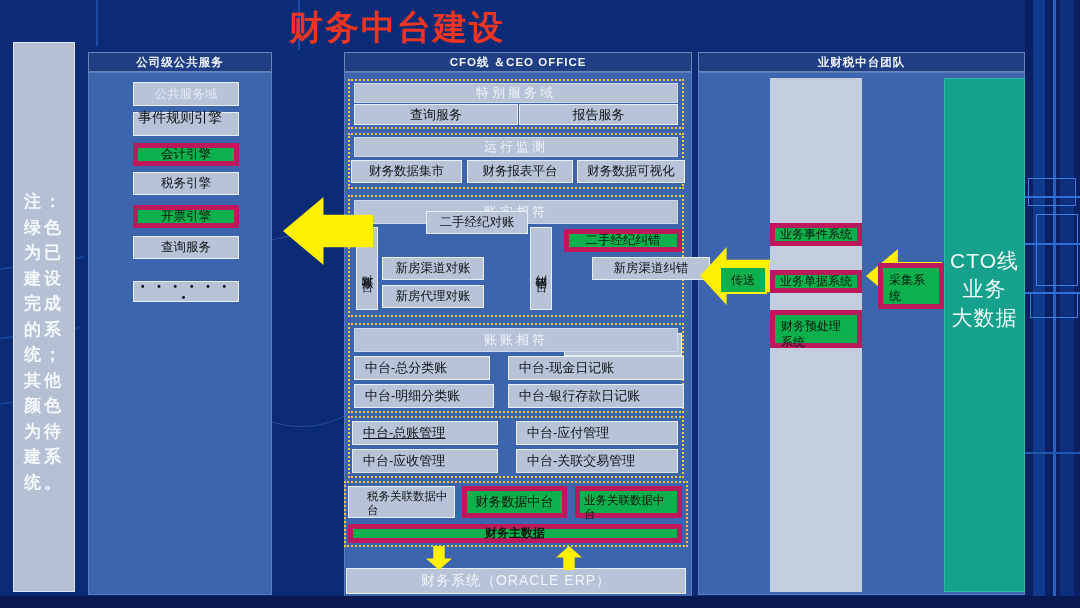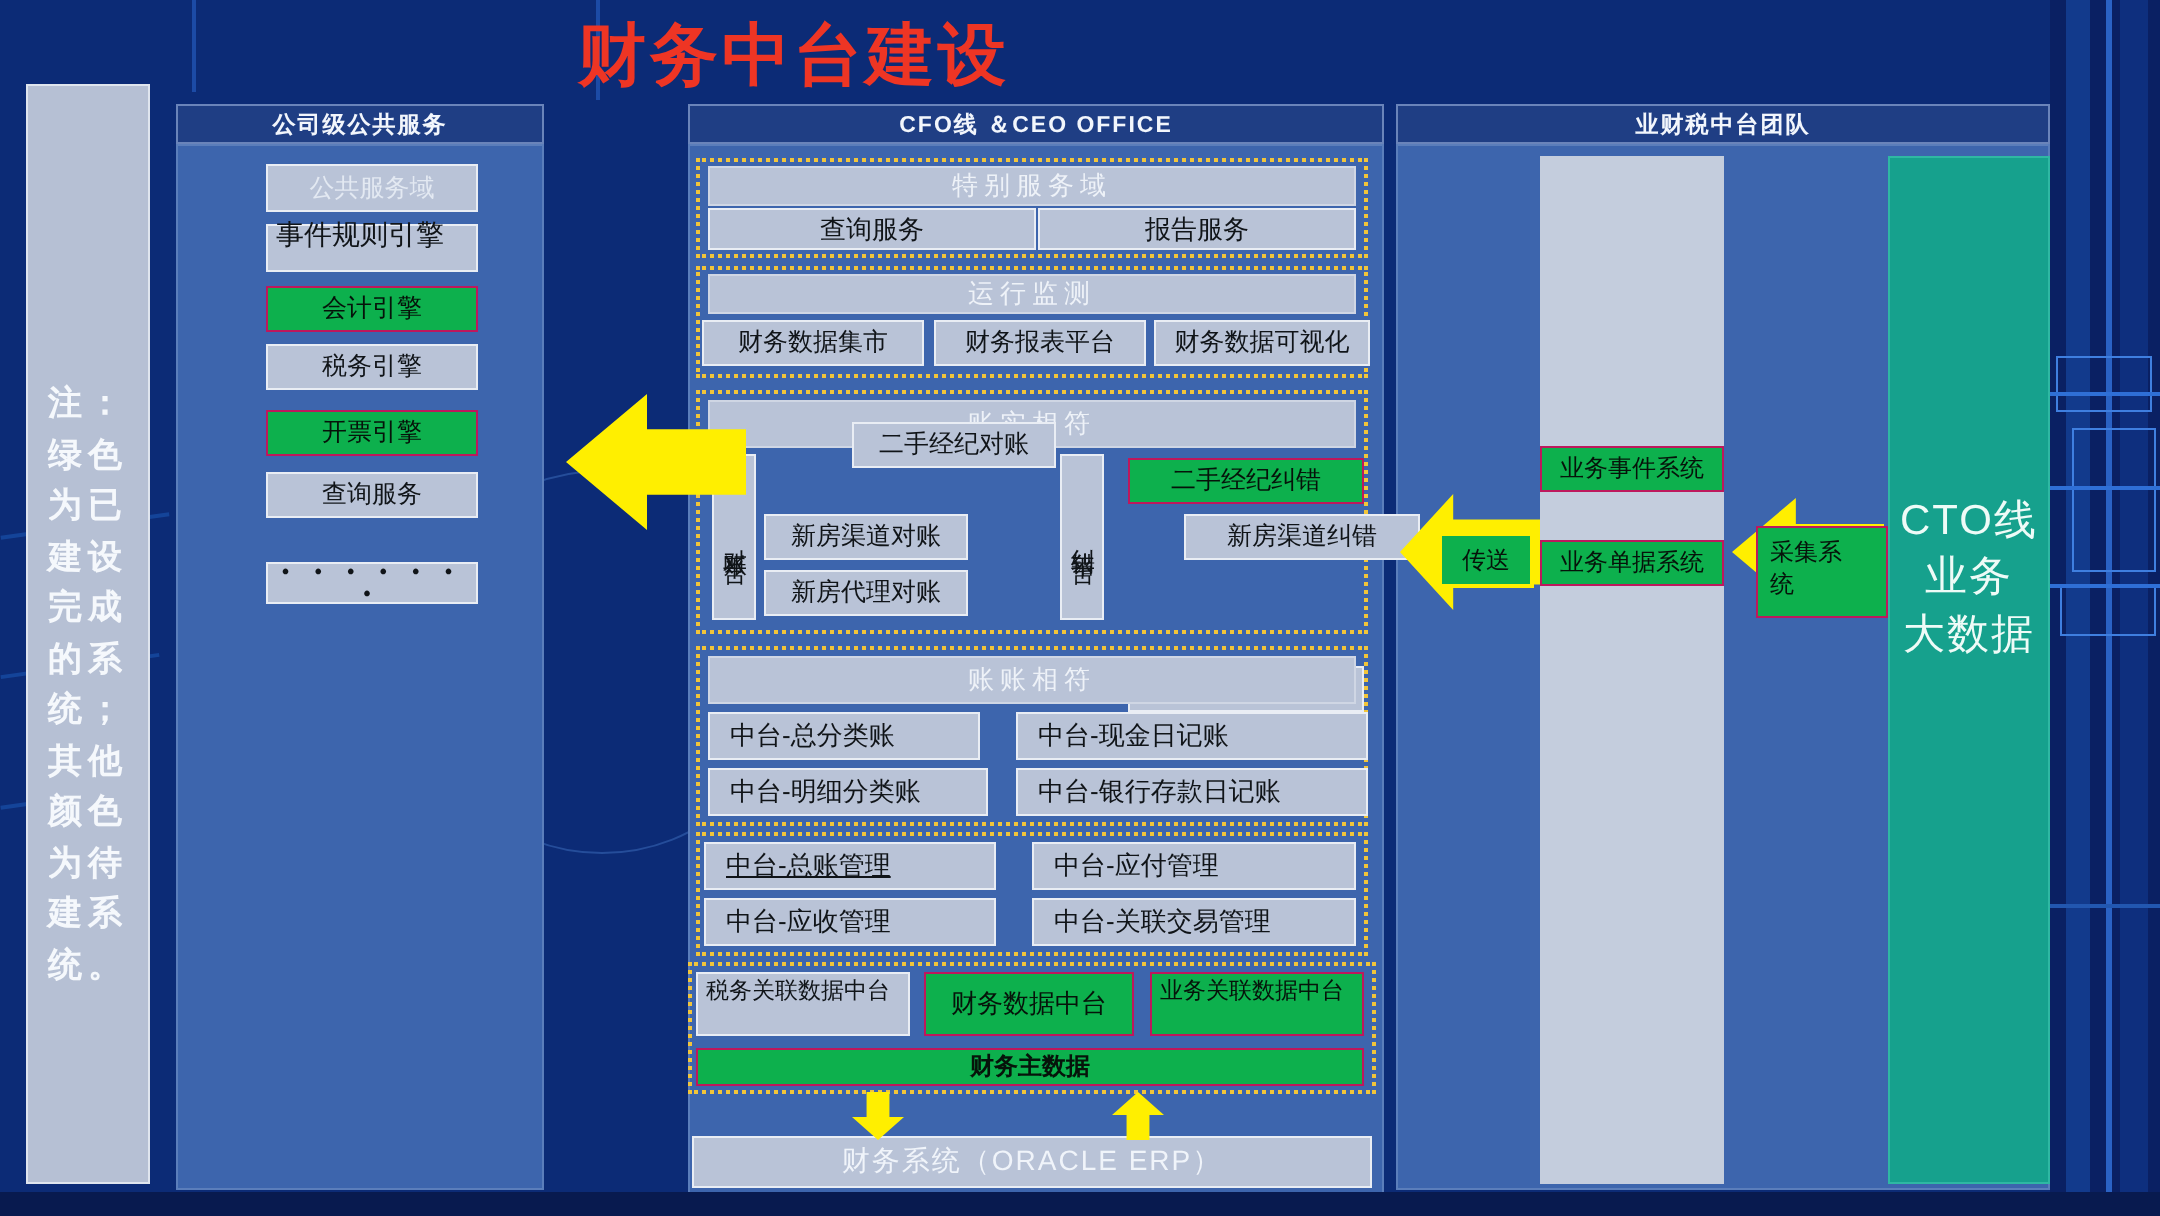--- a/index.html
+++ b/index.html
@@ -8,21 +8,21 @@
   .abs{position:absolute;box-sizing:border-box;}
   .deco{position:absolute;pointer-events:none;}
   .panel{background:#3d65ad;border:1px solid rgba(150,175,215,.35);z-index:1;}
   .navy-hdr{background:#1f3e84;border:1px solid #6a84ba;color:#f2f6fc;font-weight:bold;
             font-size:11.5px;display:flex;align-items:center;justify-content:center;
             letter-spacing:1px;z-index:2;}
   .sec{border:2px dotted #f2c53a;z-index:2;}
   .sec-hdr{background:#b9c3d7;border:1px solid #cfd6e4;color:#eef2f8;font-size:13px;
            display:flex;align-items:center;justify-content:center;letter-spacing:3px;z-index:3;}
   .gray{background:#b9c3d7;border:1px solid #e9edf4;color:#101418;z-index:3;}
-  .green{background:#0db04d;border:1px solid #be185d;color:#06130a;z-index:3;}
+  .green{background:#0db04d;border:5px solid #be185d;color:#06130a;z-index:3;}
   .box{display:flex;align-items:center;justify-content:center;font-size:12.5px;text-align:center;}
   .box-l{display:flex;align-items:center;font-size:13px;padding-left:10px;}
   .wrap2{display:block;font-size:11.5px;line-height:14px;padding:2px 4px;text-align:left;}
   .vlabel{writing-mode:vertical-rl;text-orientation:upright;display:flex;align-items:center;
           justify-content:center;font-size:12px;letter-spacing:2px;}
   .yellow{background:#ffef00;z-index:4;}
   .title{color:#ee3524;font-size:34px;font-weight:bold;letter-spacing:2px;z-index:2;}
   .note{background:#b6c0d4;border:1px solid #dfe5ee;z-index:1;}
   .note-text{color:#f5f8fc;font-size:17px;font-weight:bold;line-height:1.5;letter-spacing:3px;
              width:40px;margin:146px auto 0;word-break:break-all;text-align:left;}
@@ -108,40 +108,43 @@
   <div class="abs gray box-l" style="left:354px;top:384px;width:140px;height:24px;">中台-明细分类账</div>
   <div class="abs gray box-l" style="left:508px;top:384px;width:176px;height:24px;">中台-银行存款日记账</div>
 
   <div class="abs sec" style="left:348px;top:416px;width:336px;height:62px;"></div>
   <div class="abs gray box-l" style="left:352px;top:421px;width:146px;height:24px;text-decoration:underline;">中台-总账管理</div>
   <div class="abs gray box-l" style="left:516px;top:421px;width:162px;height:24px;">中台-应付管理</div>
   <div class="abs gray box-l" style="left:352px;top:449px;width:146px;height:24px;">中台-应收管理</div>
   <div class="abs gray box-l" style="left:516px;top:449px;width:162px;height:24px;">中台-关联交易管理</div>
 
   <div class="abs sec" style="left:344px;top:481px;width:344px;height:66px;"></div>
-  <div class="abs gray" style="left:348px;top:486px;width:107px;height:32px;">
+  <div class="abs gray" style="left:348px;top:486px;width:107px;height:32px;padding-left:14px;">
     <span class="wrap2">税务关联数据中台</span>
   </div>
   <div class="abs green box" style="left:462px;top:486px;width:105px;height:32px;font-size:13px;">财务数据中台</div>
   <div class="abs green" style="left:575px;top:486px;width:107px;height:32px;">
     <span class="wrap2">业务关联数据中台</span>
   </div>
   <div class="abs green box" style="left:348px;top:524px;width:334px;height:19px;font-weight:bold;font-size:12px;">财务主数据</div>
 
   <div class="abs yellow" style="left:426px;top:546px;width:26px;height:24px;clip-path:polygon(50% 100%,0 52%,28% 52%,28% 0,72% 0,72% 52%,100% 52%);"></div>
   <div class="abs yellow" style="left:556px;top:546px;width:26px;height:24px;clip-path:polygon(50% 0,100% 48%,72% 48%,72% 100%,28% 100%,28% 48%,0 48%);"></div>
 
   <div class="abs gray box" style="left:346px;top:568px;width:340px;height:26px;font-size:14px;color:#f0f4fa;letter-spacing:1px;">财务系统（ORACLE ERP）</div>
 
   <div class="abs navy-hdr" style="left:698px;top:52px;width:327px;height:20px;">业财税中台团队</div>
   <div class="abs panel" style="left:698px;top:72px;width:327px;height:523px;"></div>
   <div class="abs graycol" style="left:770px;top:78px;width:92px;height:514px;"></div>
 
   <div class="abs green box" style="left:770px;top:223px;width:92px;height:23px;font-size:12px;">业务事件系统</div>
   <div class="abs green box" style="left:770px;top:270px;width:92px;height:23px;font-size:12px;">业务单据系统</div>
+  <div class="abs green" style="left:770px;top:310px;width:92px;height:38px;">
+    <span class="wrap2" style="font-size:12px;line-height:16px;padding:3px 6px;">财务预处理系统</span>
+  </div>
 
   <div class="abs yellow" style="left:700px;top:247px;width:70px;height:58px;clip-path:polygon(0 50%,38% 0,38% 22%,100% 22%,100% 78%,38% 78%,38% 100%);"></div>
   <div class="abs box" style="left:719px;top:266px;width:48px;height:28px;background:#0db04d;border:2px solid #ffef00;color:#06130a;font-size:12px;z-index:5;">传送</div>
 
   <div class="abs yellow" style="left:866px;top:249px;width:76px;height:54px;clip-path:polygon(0 50%,42% 0,42% 24%,100% 24%,100% 76%,42% 76%,42% 100%);"></div>
   <div class="abs teal" style="left:944px;top:78px;width:81px;height:514px;">
     <div class="cto-text">
       <div>CTO线</div>
       <div>业务</div>
       <div>大数据</div>

